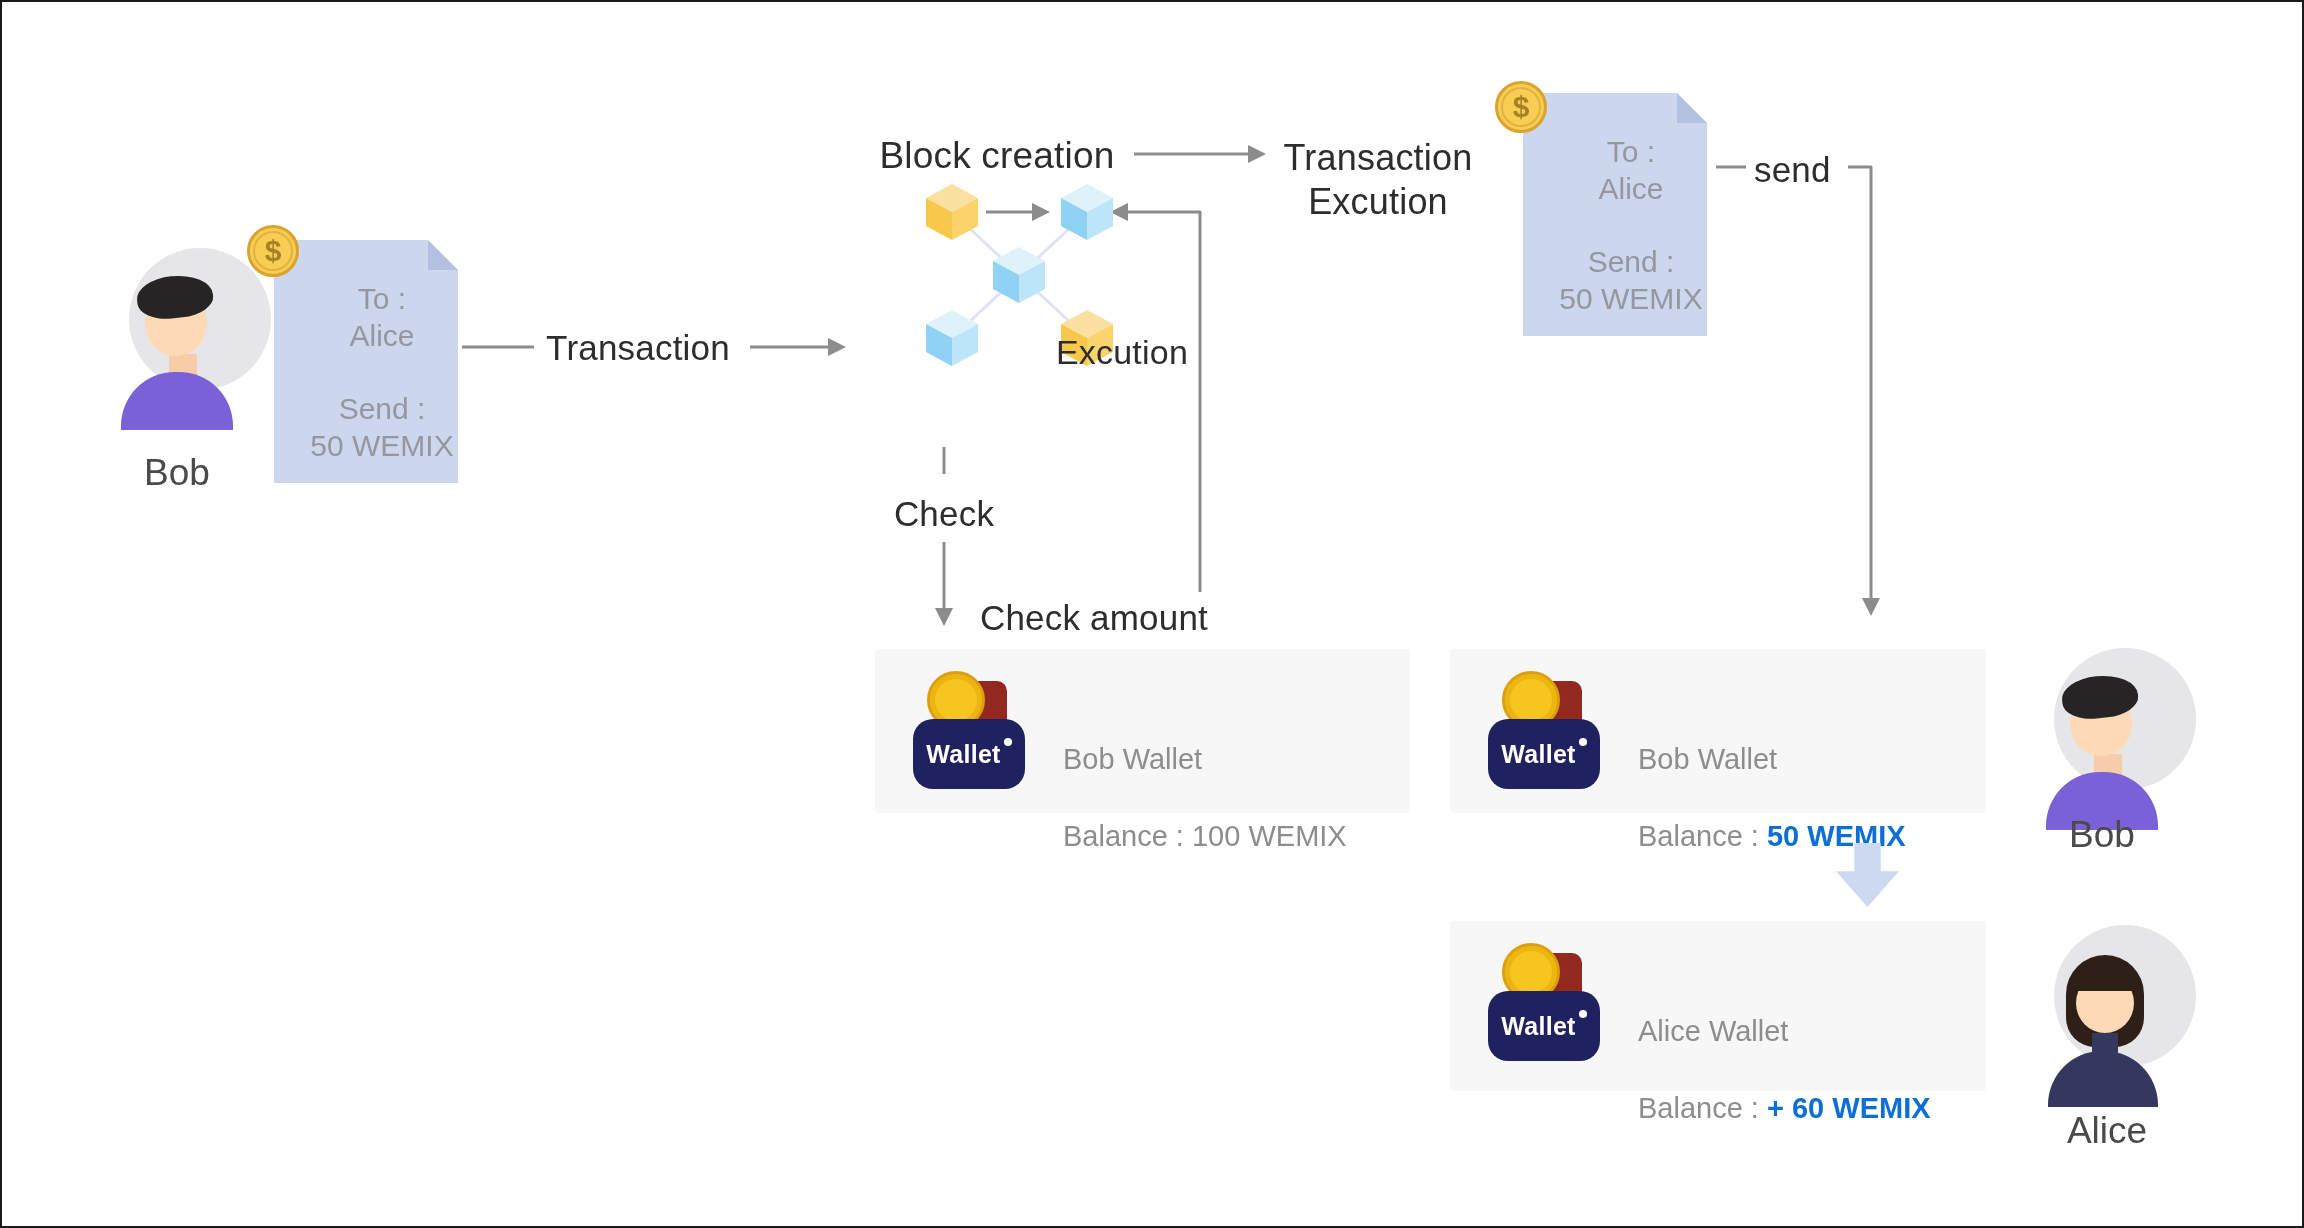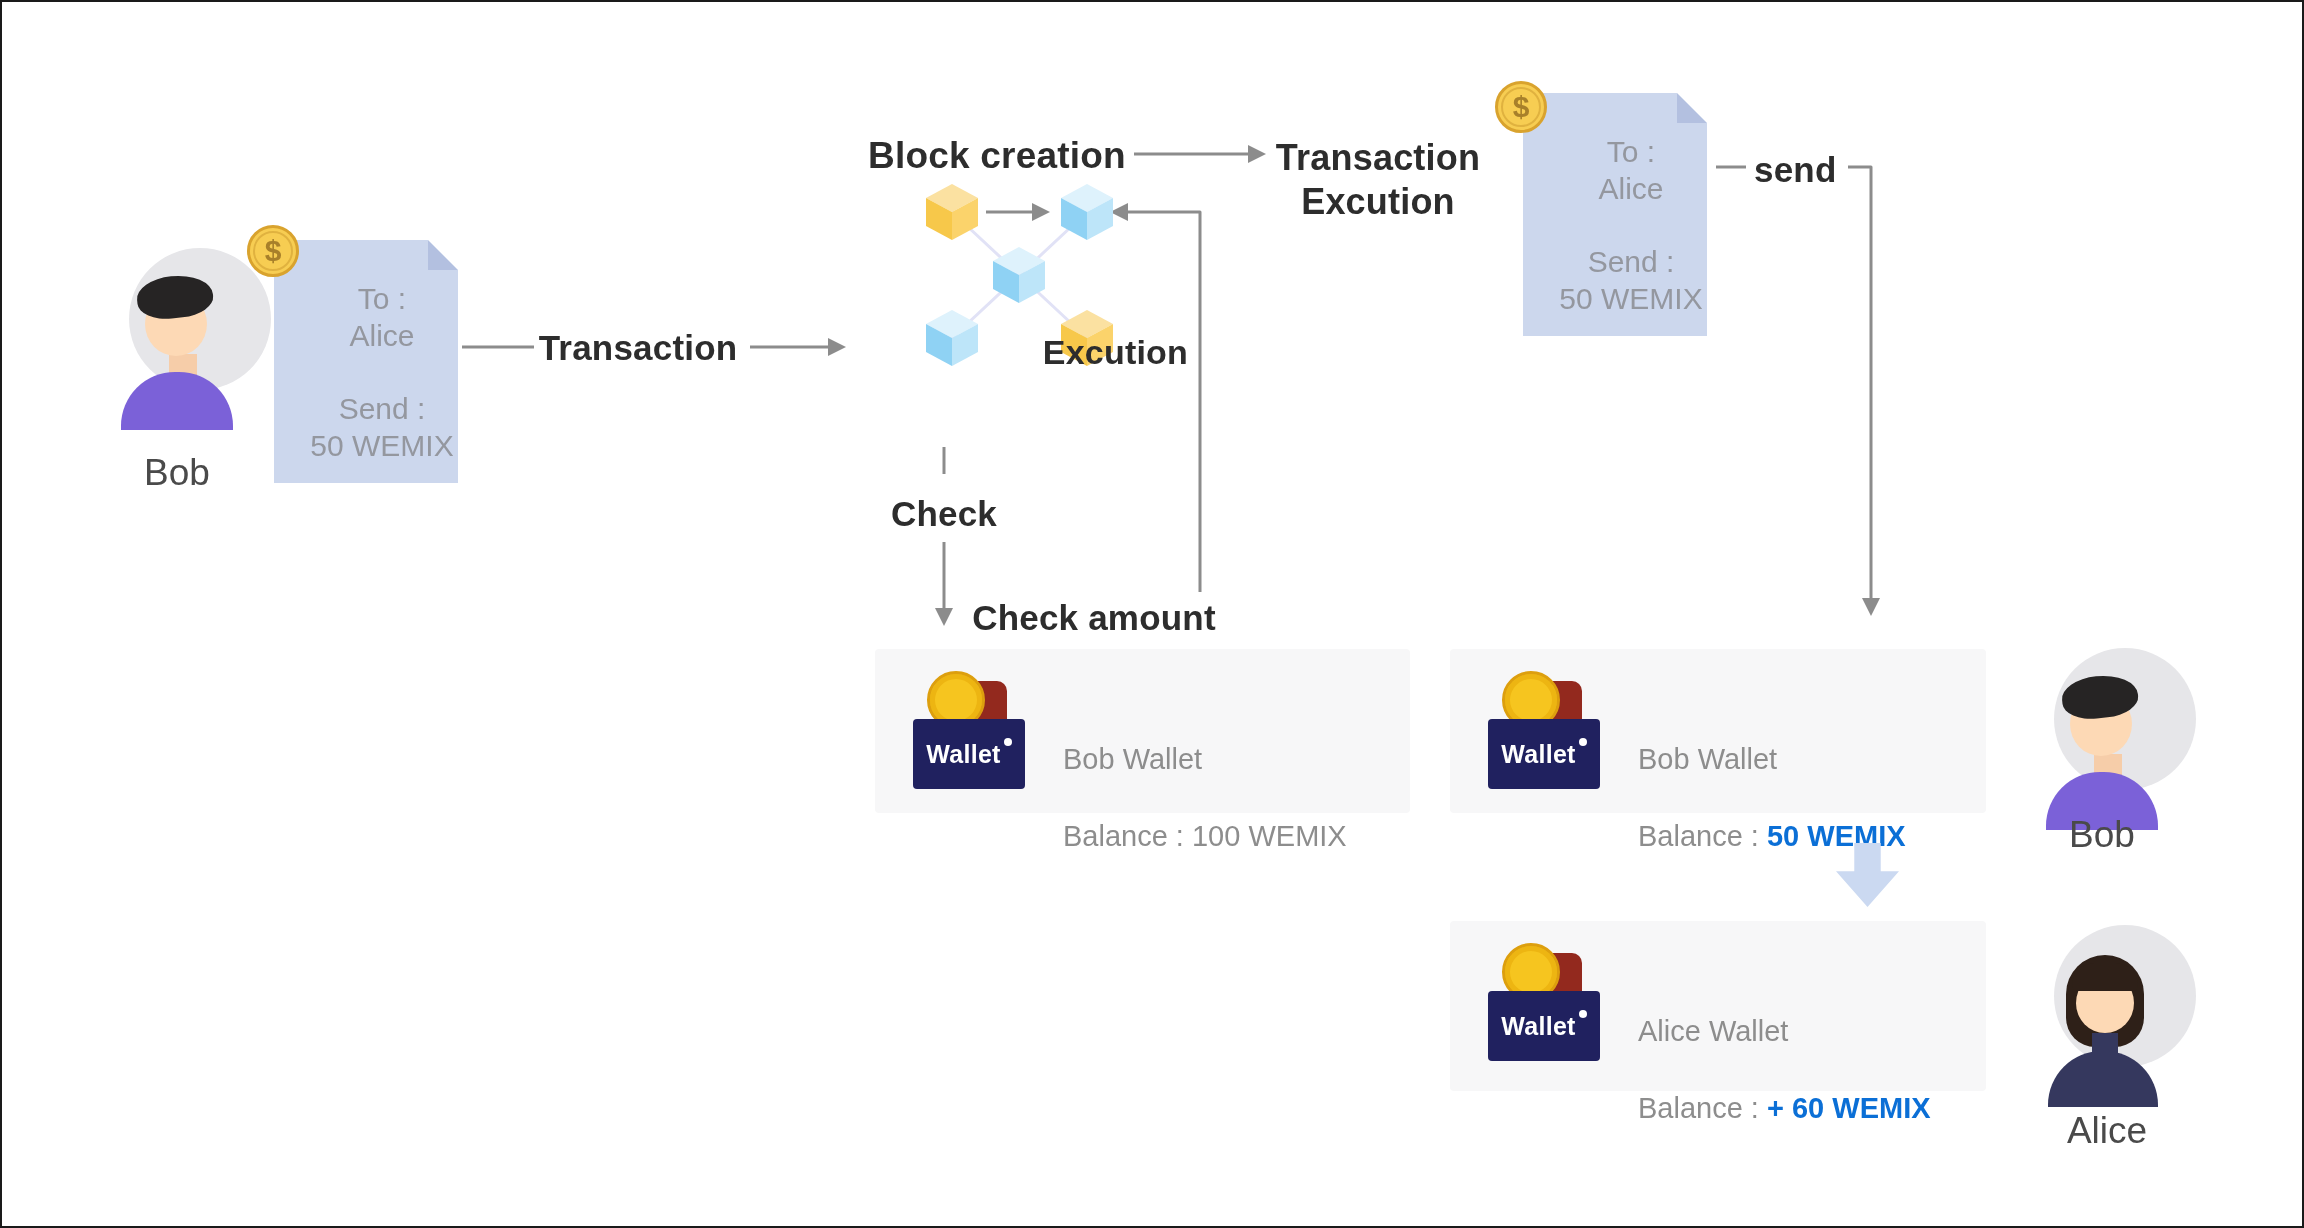--- a/index.html
+++ b/index.html
@@ -9,21 +9,21 @@
   .canvas {
     position:relative; width:2304px; height:1228px;
     background:#ffffff; border:2px solid #1a1a1a; overflow:hidden;
   }
 
   svg.connectors { position:absolute; left:0; top:0; width:2304px; height:1228px; }
   svg.network { position:absolute; }
 
   
   .flow-label {
-    position:absolute; color:#2d2d2d; font-size:35px; font-weight:700;
+    position:absolute; color:#2d2d2d; font-size:35px; font-weight:400;
     letter-spacing:0.2px; line-height:44px;
   }
   .t-center { text-align:center; }
   .t-right  { text-align:right; }
 
   .actor-label {
     position:absolute; color:#4a4a4a; font-size:37px; font-weight:500; text-align:center;
   }
 
   
@@ -63,21 +63,21 @@
   .av-neck-alice { position:absolute; left:60px; top:114px; width:26px; height:22px; background:#35385e; }
   .av-bangs { position:absolute; left:40px; top:44px; width:66px; height:28px; background:#2e2018; border-radius:34px 34px 8px 8px; }
 
   
   .wallet-box { position:absolute; background:#f7f7f8; border-radius:4px; }
   .wallet-icon { position:absolute; left:38px; top:22px; width:112px; height:118px; }
   .wi-red { position:absolute; left:26px; top:10px; width:68px; height:52px; background:#93291e; border-radius:10px; }
   .wi-coin { position:absolute; left:14px; top:0; width:58px; height:58px; border-radius:50%;
              background:#f6c51f; border:3px solid #dd9f0e; box-shadow: inset 0 0 0 5px #edb512; }
   .wi-body { position:absolute; left:0; top:48px; width:112px; height:70px; background:#20215f;
-             border-radius:4px; display:flex; align-items:center; justify-content:center; }
+             border-radius:20px; display:flex; align-items:center; justify-content:center; }
   .wi-text { color:#ffffff; font-weight:bold; font-size:25px; letter-spacing:0.3px; }
   .wi-dot { display:inline-block; width:8px; height:8px; background:#ffffff; border-radius:50%;
             margin-left:3px; transform:translateY(-12px); }
   .wallet-text { position:absolute; left:188px; top:52px; }
   .w-name { color:#8d8d8d; font-size:29px; line-height:37px;margin-top:40px; }
   .w-balance { color:#8d8d8d; font-size:29px; line-height:37px; white-space:nowrap;margin-top:40px; }
   .w-value.blue { color:#0b6fd6; font-weight:bold; }
 
   
   .down-arrow {

